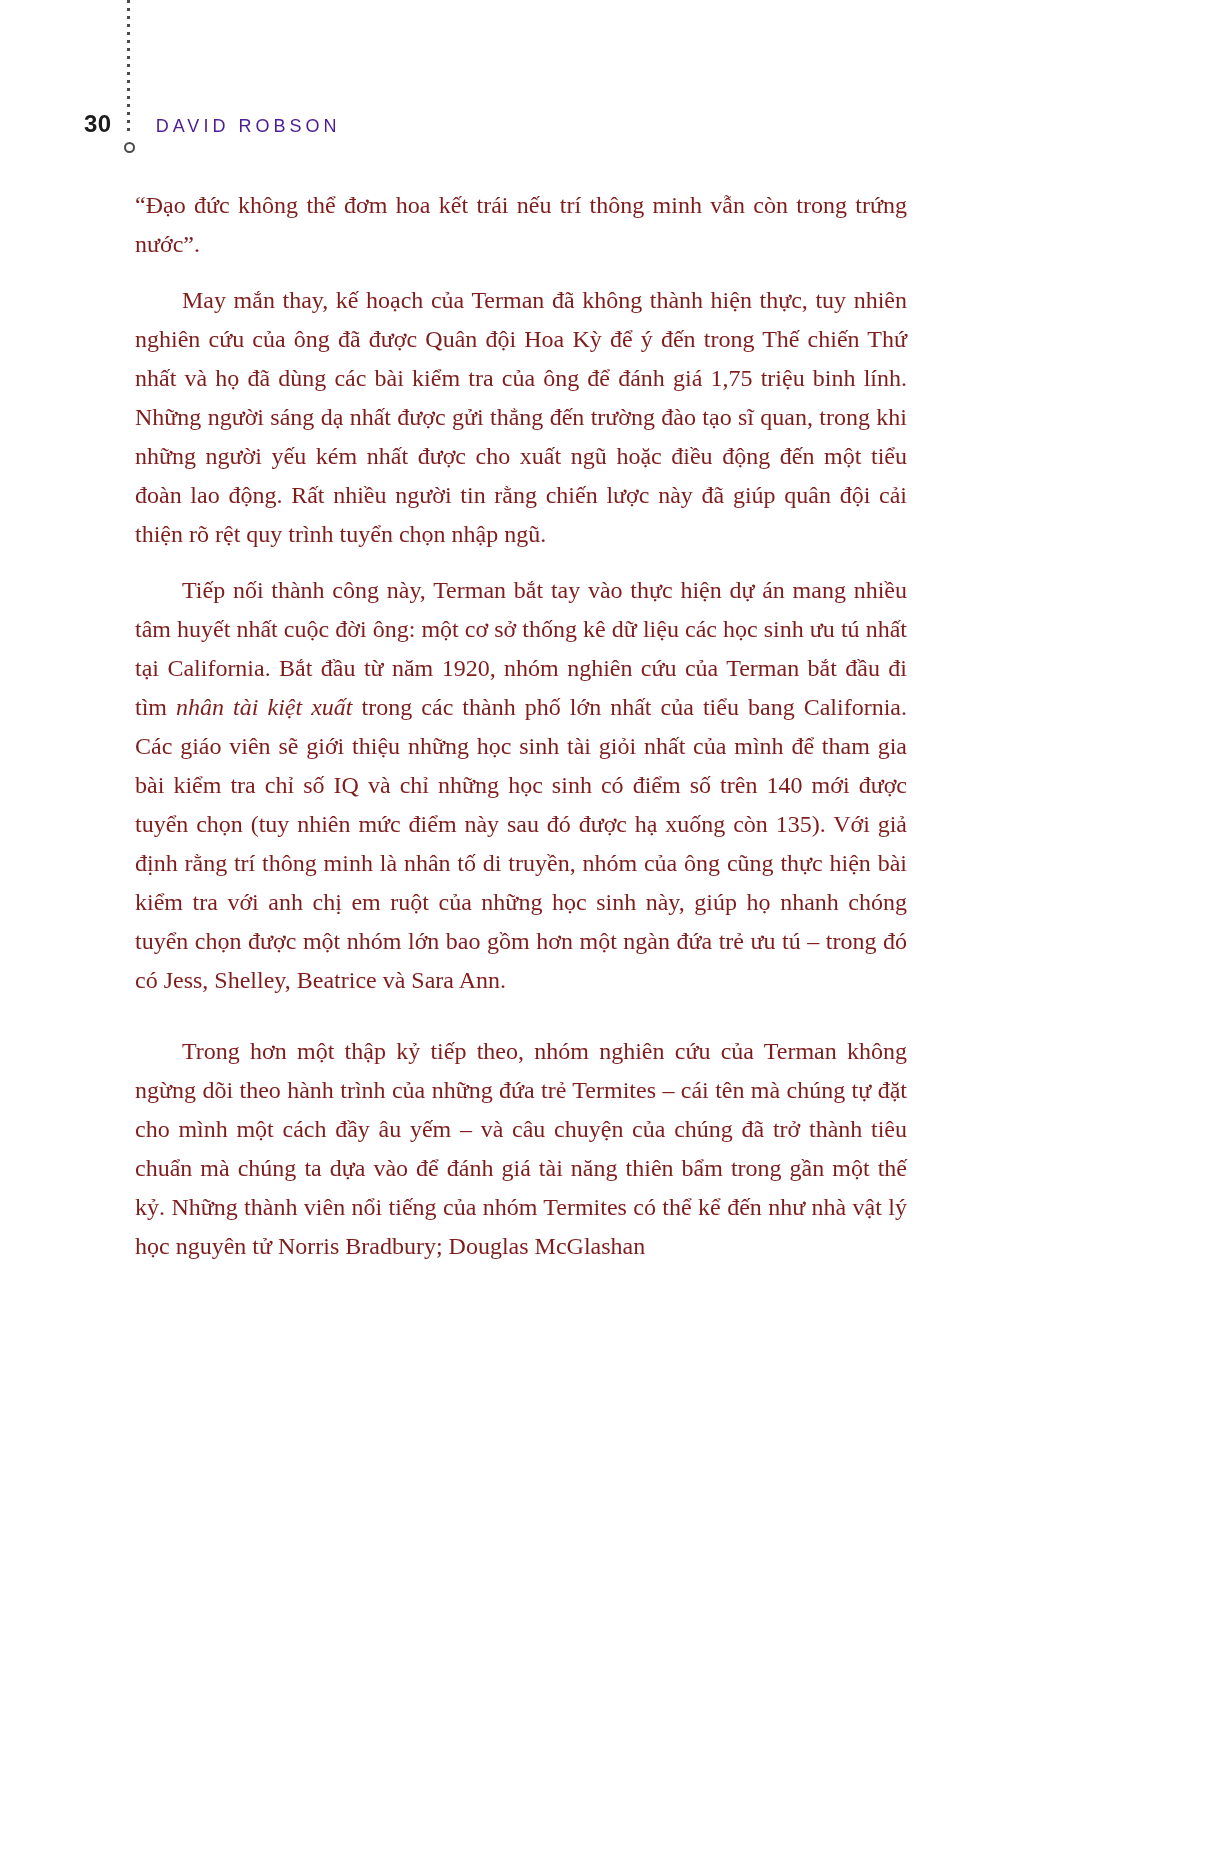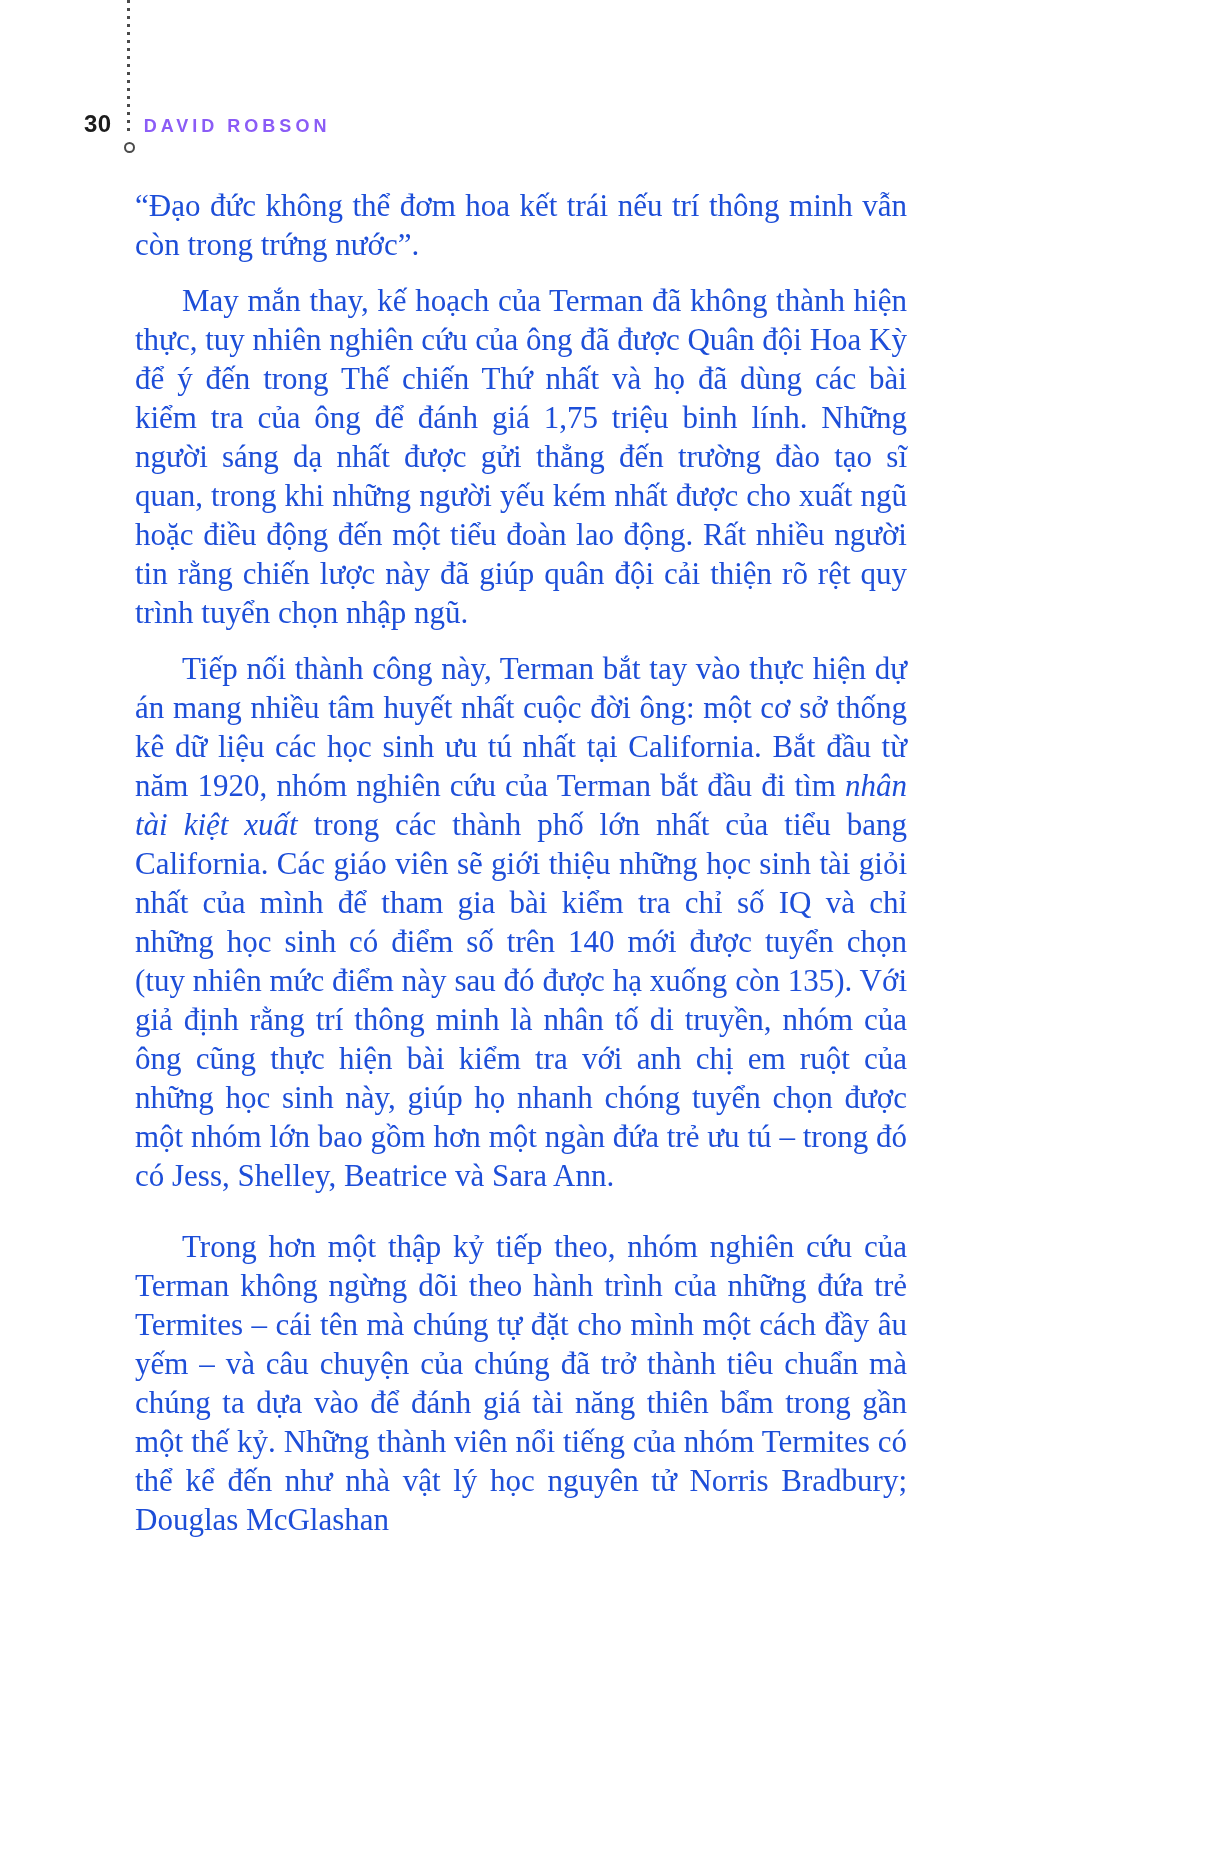--- a/index.html
+++ b/index.html
@@ -46,34 +46,34 @@
     align-items: baseline;
     font-family: "Liberation Sans", "DejaVu Sans", sans-serif;
   }
   .page-number {
     font-size: 24px;
     font-weight: 700;
     color: #1c1c1c;
     letter-spacing: 0.5px;
   }
   .author {
-    margin-left: 32px;
+    margin-left: 44px;
     font-size: 18px;
-    font-weight: 700;
-    color: #8b5cf6;
+    font-weight: 400;
+    color: #4c1d95;
     letter-spacing: 4px;
   }
   .text-block {
     position: absolute;
     left: 135px;
     top: 186px;
     width: 772px;
-    font-size: 31px;
+    font-size: 24px;
     line-height: 39px;
-    color: #1d4ed8;
+    color: #7f1d1d;
     text-align: justify;
   }
   .para {
     margin: 0 0 17px 0;
     text-align: justify;
   }
   .para:last-child {
     margin-bottom: 0;
     margin-top: 32px;
   }

